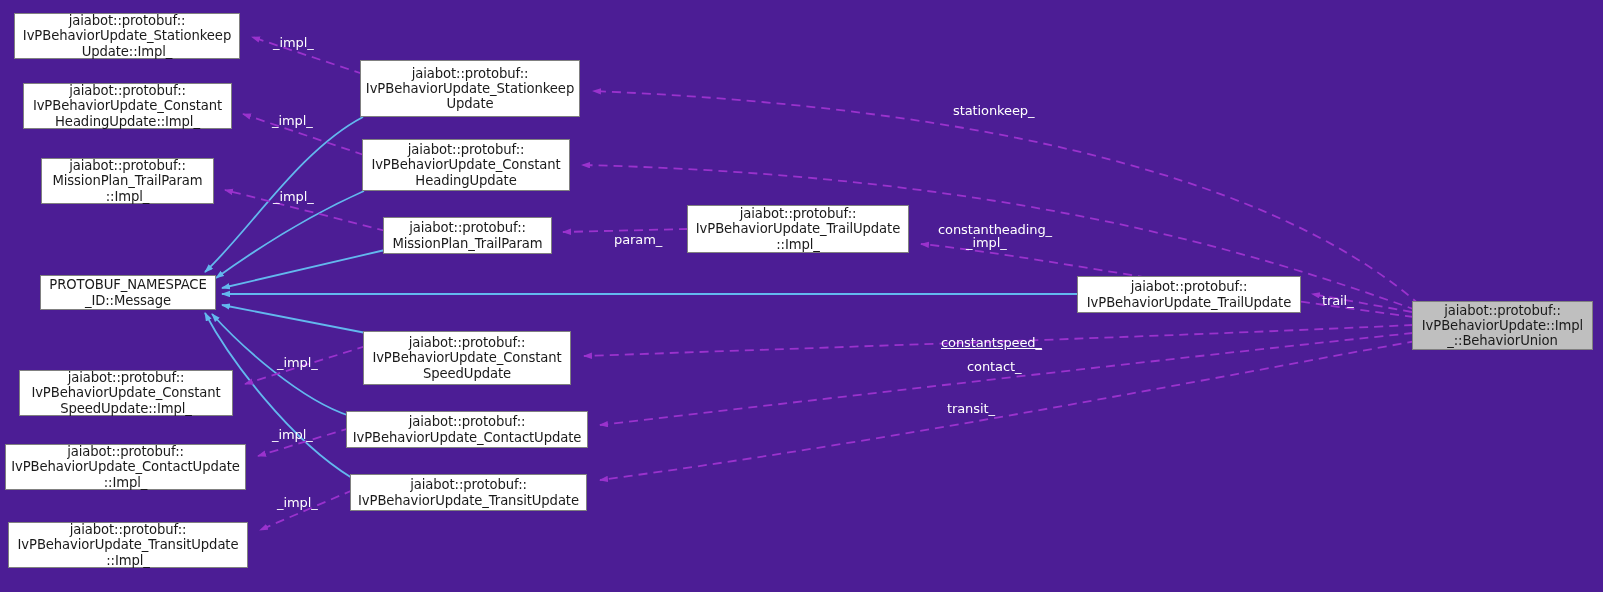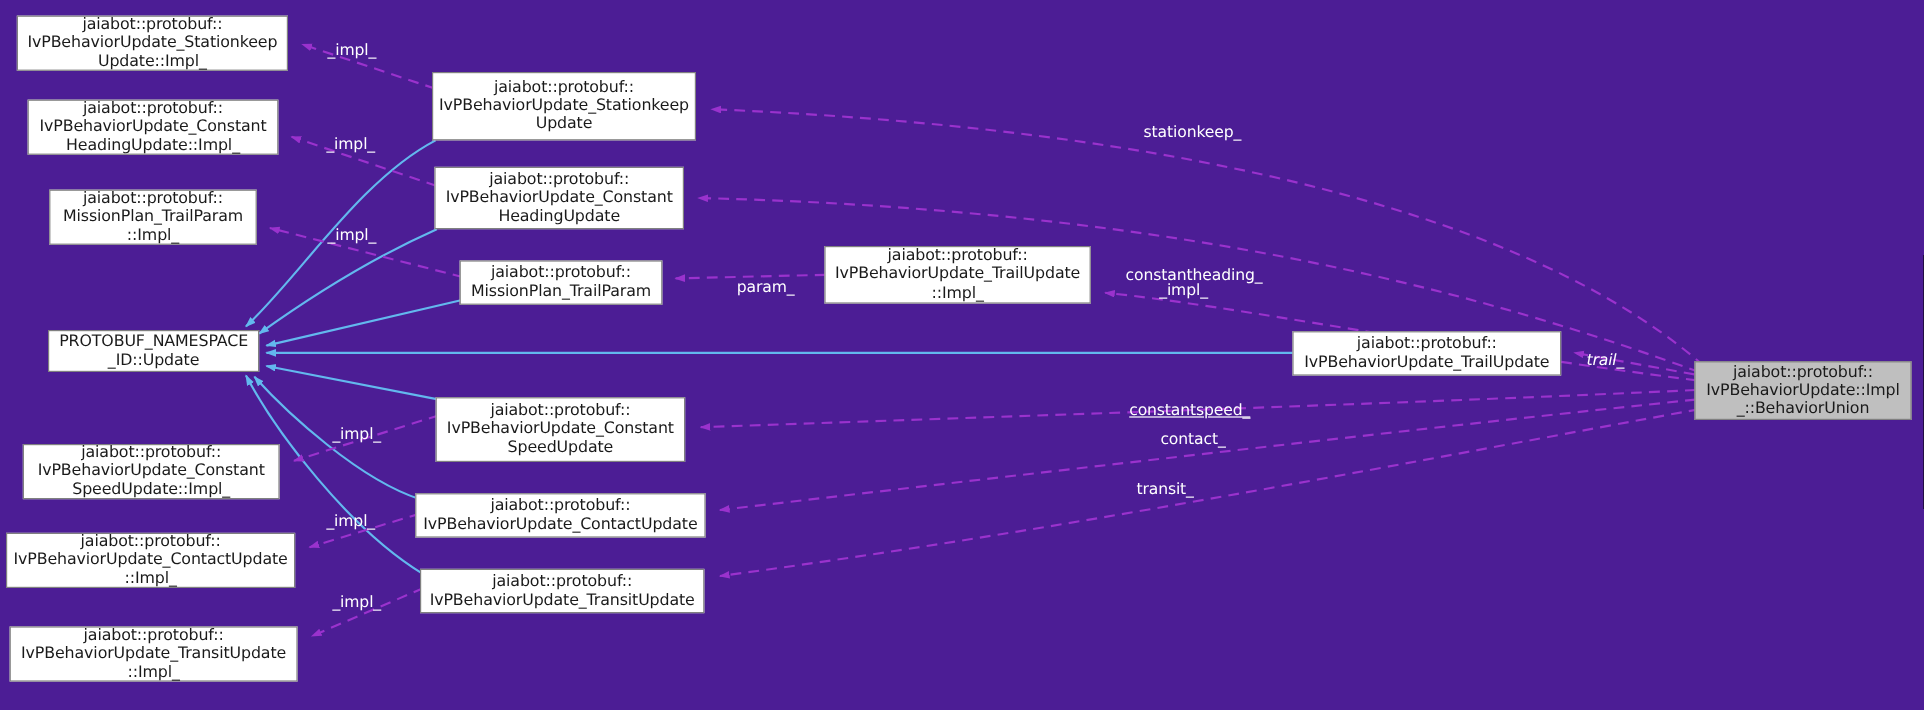--- a/index.html
+++ b/index.html
@@ -102,21 +102,21 @@
       <div class="node" style="left: 14px; top: 13px; width: 226px; height: 46px;">jaiabot::protobuf::
 IvPBehaviorUpdate_Stationkeep
 Update::Impl_</div>
       <div class="node" style="left: 23px; top: 83px; width: 209px; height: 46px;">jaiabot::protobuf::
 IvPBehaviorUpdate_Constant
 HeadingUpdate::Impl_</div>
       <div class="node" style="left: 41px; top: 158px; width: 173px; height: 46px;">jaiabot::protobuf::
 MissionPlan_TrailParam
 ::Impl_</div>
       <div class="node" style="left: 40px; top: 275px; width: 176px; height: 35px;">PROTOBUF_NAMESPACE
-_ID::Update</div>
+_ID::Message</div>
       <div class="node" style="left: 19px; top: 370px; width: 214px; height: 46px;">jaiabot::protobuf::
 IvPBehaviorUpdate_Constant
 SpeedUpdate::Impl_</div>
       <div class="node" style="left: 5px; top: 444px; width: 241px; height: 46px;">jaiabot::protobuf::
 IvPBehaviorUpdate_ContactUpdate
 ::Impl_</div>
       <div class="node" style="left: 8px; top: 522px; width: 240px; height: 46px;">jaiabot::protobuf::
 IvPBehaviorUpdate_TransitUpdate
 ::Impl_</div>
       <div class="node" style="left: 360px; top: 60px; width: 220px; height: 57px;">jaiabot::protobuf::
@@ -147,19 +147,19 @@
       <div class="edge-label" style="left: 273px; top: 36px;">_impl_</div>
       <div class="edge-label" style="left: 272px; top: 114px;">_impl_</div>
       <div class="edge-label" style="left: 273px; top: 190px;">_impl_</div>
       <div class="edge-label" style="left: 277px; top: 356px;">_impl_</div>
       <div class="edge-label" style="left: 272px; top: 428px;">_impl_</div>
       <div class="edge-label" style="left: 277px; top: 496px;">_impl_</div>
       <div class="edge-label" style="left: 614px; top: 233px;">param_</div>
       <div class="edge-label" style="left: 966px; top: 236px;">_impl_</div>
       <div class="edge-label" style="left: 953px; top: 104px;">stationkeep_</div>
       <div class="edge-label" style="left: 938px; top: 178px; margin-top: 45px;">constantheading_</div>
-      <div class="edge-label" style="left: 1322px; top: 294px; font-style: italic;">trail_</div>
+      <div class="edge-label" style="left: 1322px; top: 294px;">trail_</div>
       <div class="edge-label" style="left: 941px; top: 336px; text-decoration: underline;">constantspeed_</div>
       <div class="edge-label" style="left: 967px; top: 360px;">contact_</div>
       <div class="edge-label" style="left: 947px; top: 402px;">transit_</div>
     </div>
 
 </div>
 
 </body></html>

